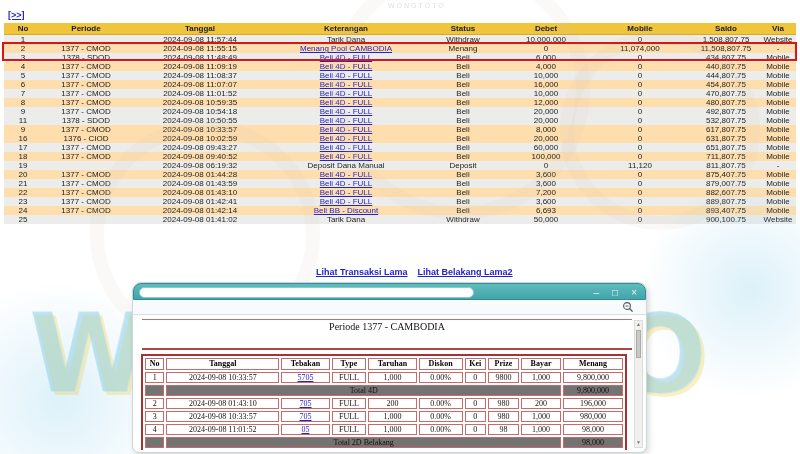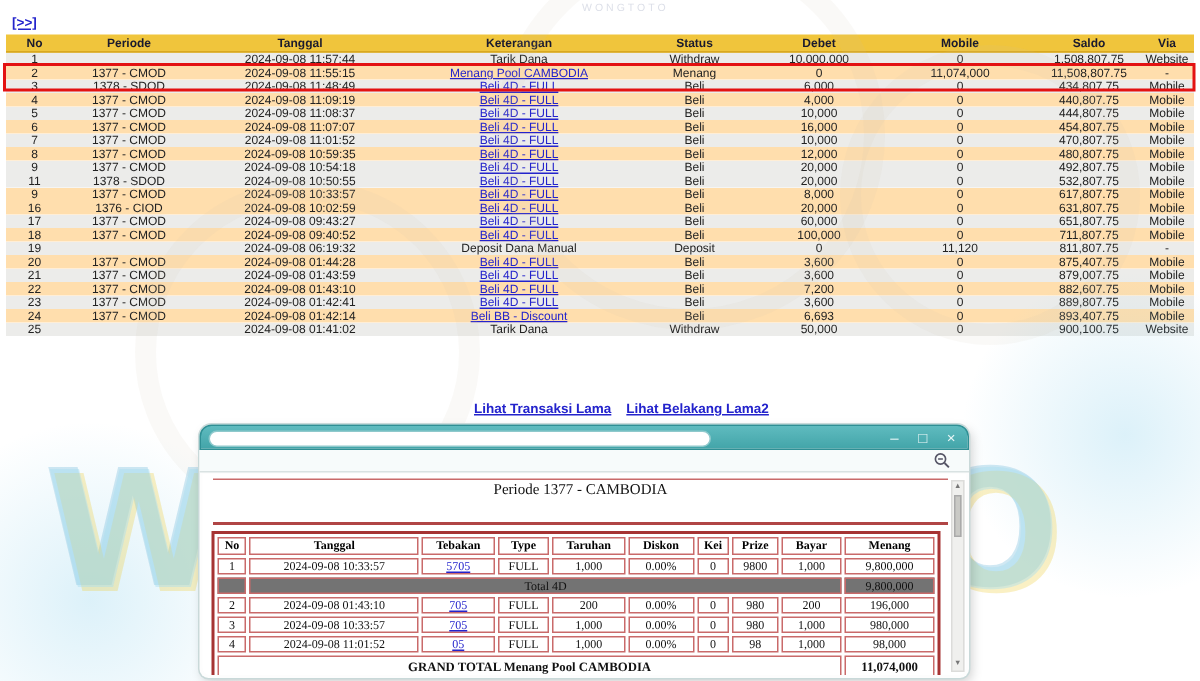--- a/index.html
+++ b/index.html
@@ -455,20 +455,25 @@
             <td>2024-09-08 11:01:52</td>
             <td><span class="blink">05</span></td>
             <td>FULL</td>
             <td>1,000</td>
             <td>0.00%</td>
             <td>0</td>
             <td>98</td>
             <td>1,000</td>
             <td>98,000</td>
           </tr>
+          <tr>
+            <td class="total"></td>
+            <td class="total" colspan="8">Total 2D Belakang</td>
+            <td class="total">98,000</td>
+          </tr>
           <tr class="grand">
             <td colspan="9">GRAND TOTAL  Menang Pool CAMBODIA</td>
             <td>11,074,000</td>
           </tr>
         </tbody>
     </table>
   </div>
   <div class="vscroll">
     <div class="up">▲</div>
     <div class="thumb"></div>

